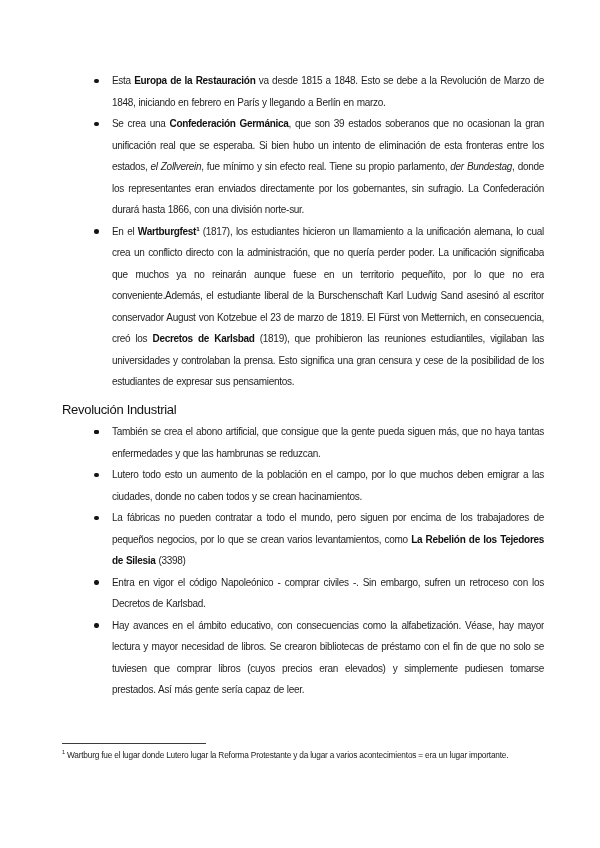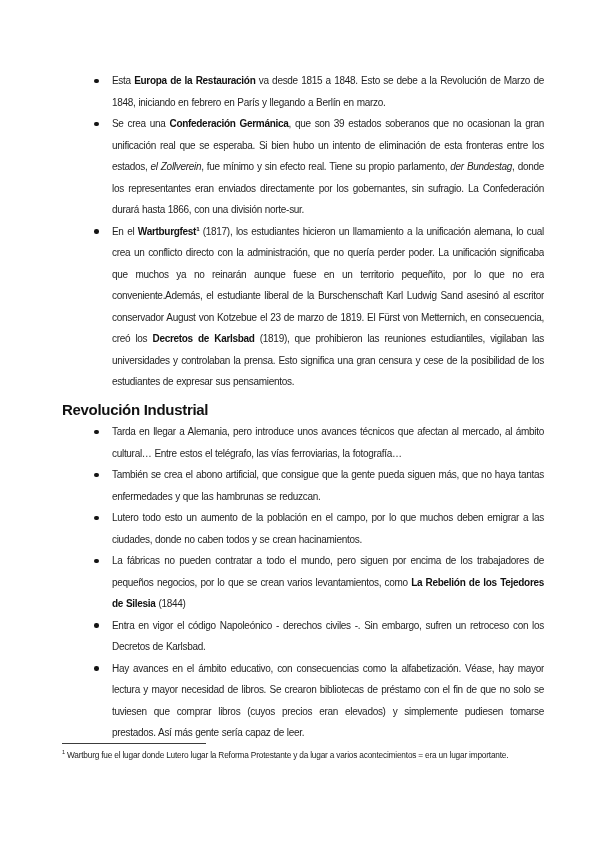--- a/index.html
+++ b/index.html
@@ -56,22 +56,22 @@
 
   
   .doc-heading {
     position: absolute;
     top: 399px;
     left: 62px;
     right: 44px;
     height: 21px;
     background: #ffffff;
     z-index: 1;
-    font-size: 15px;
-    font-weight: 700;
+    font-size: 13px;
+    font-weight: 400;
     color: #111;
     letter-spacing: -0.3px;
     line-height: 21px;
   }
 
   
   .footnote {
     position: absolute;
     top: 738px;
     left: 62px;
@@ -122,37 +122,36 @@
       </li>
     </ul>
   </div>
 
   <div class="doc-heading">Revolución Industrial</div>
 
   <div class="doc-section sec-industrial">
     <ul class="bullet-list">
       <li>
         <span class="bullet"></span>
-        <span class="runs"><span>Tarda en llegar a Alemania, pero introduce unos avances técnicos que afectan al mercado, al ámbito cultural… Entre estos el telégrafo, las vías ferroviarias, la fotografía…</span></span>
       </li>
       <li>
         <span class="bullet"></span>
         <span class="runs"><span>También se crea el abono artificial, que consigue que la gente pueda siguen más, que no haya tantas enfermedades y que las hambrunas se reduzcan.</span></span>
       </li>
       <li>
         <span class="bullet"></span>
         <span class="runs"><span>Lutero todo esto un aumento de la población en el campo, por lo que muchos deben emigrar a las ciudades, donde no caben todos y se crean hacinamientos.</span></span>
       </li>
       <li>
         <span class="bullet"></span>
-        <span class="runs"><span>La fábricas no pueden contratar a todo el mundo, pero siguen por encima de los trabajadores de pequeños negocios, por lo que se crean varios levantamientos, como </span><span class="b">La Rebelión de los Tejedores de Silesia</span><span> (1844)</span></span>
+        <span class="runs"><span>La fábricas no pueden contratar a todo el mundo, pero siguen por encima de los trabajadores de pequeños negocios, por lo que se crean varios levantamientos, como </span><span class="b">La Rebelión de los Tejedores de Silesia</span><span> (3398)</span></span>
       </li>
       <li>
         <span class="bullet"></span>
-        <span class="runs"><span>Entra en vigor el código Napoleónico - derechos civiles -. Sin embargo, sufren un retroceso con los Decretos de Karlsbad.</span></span>
+        <span class="runs"><span>Entra en vigor el código Napoleónico - comprar civiles -. Sin embargo, sufren un retroceso con los Decretos de Karlsbad.</span></span>
       </li>
       <li>
         <span class="bullet"></span>
         <span class="runs"><span>Hay avances en el ámbito educativo, con consecuencias como la alfabetización. Véase, hay mayor lectura y mayor necesidad de libros. Se crearon bibliotecas de préstamo con el fin de que no solo se tuviesen que comprar libros (cuyos precios eran elevados) y simplemente pudiesen tomarse prestados. Así más gente sería capaz de leer.</span></span>
       </li>
     </ul>
   </div>
 
   <div class="footnote">
     <div class="fn-sep"></div>

